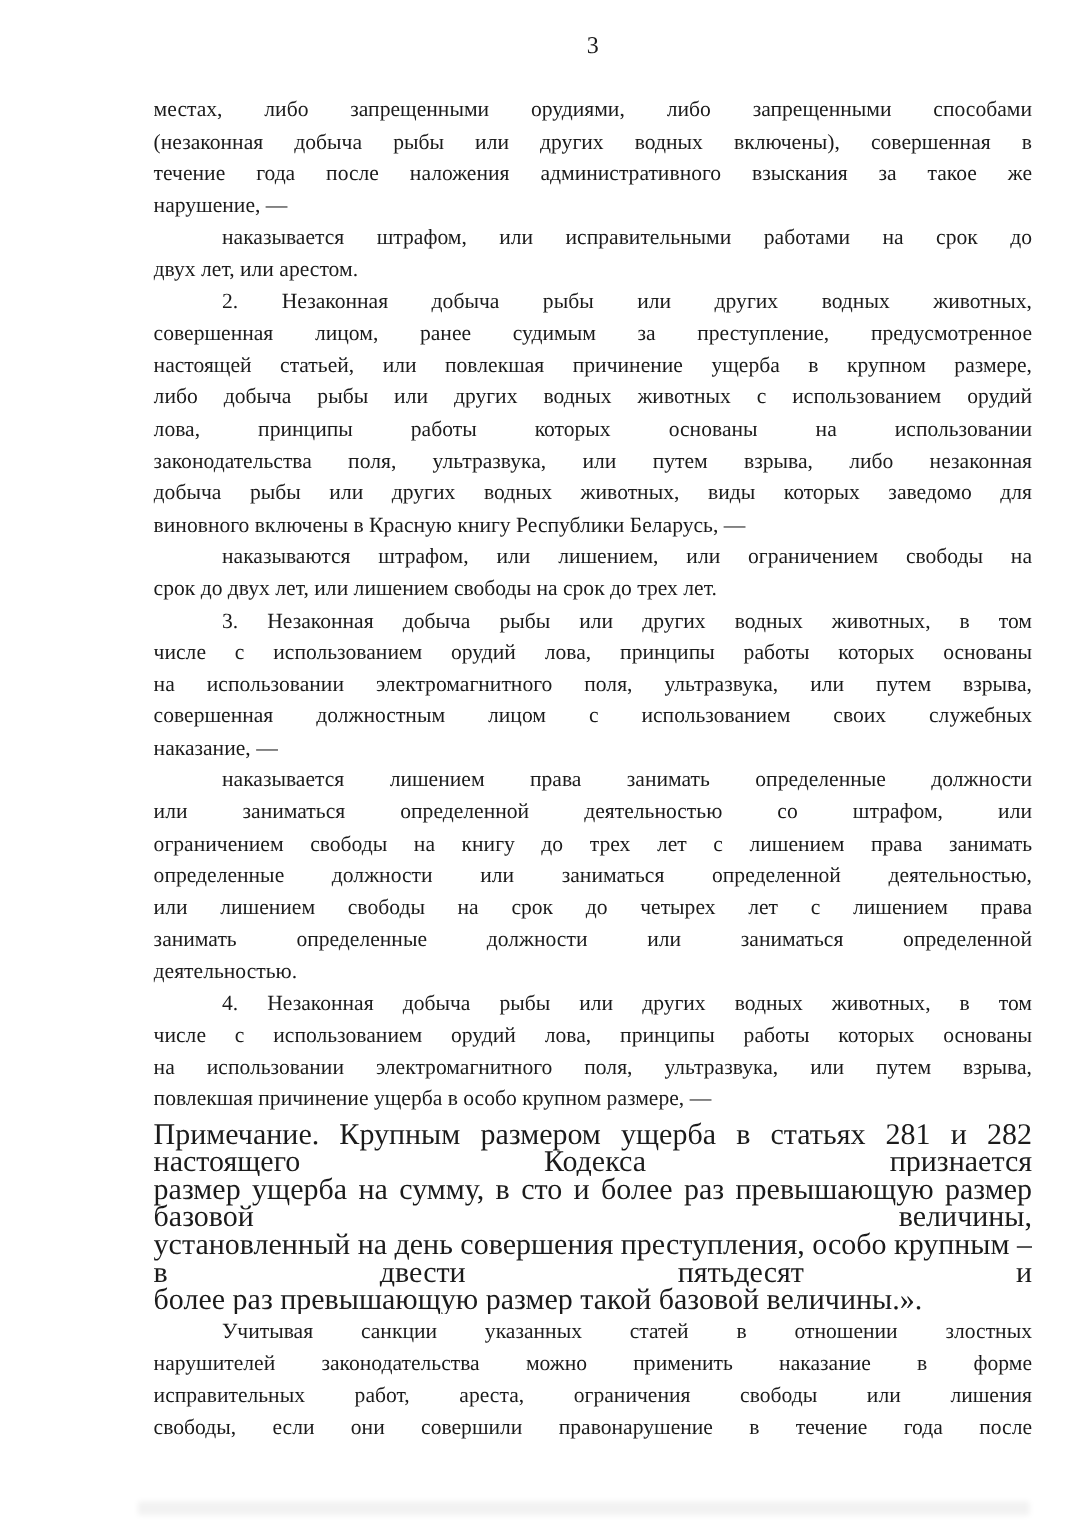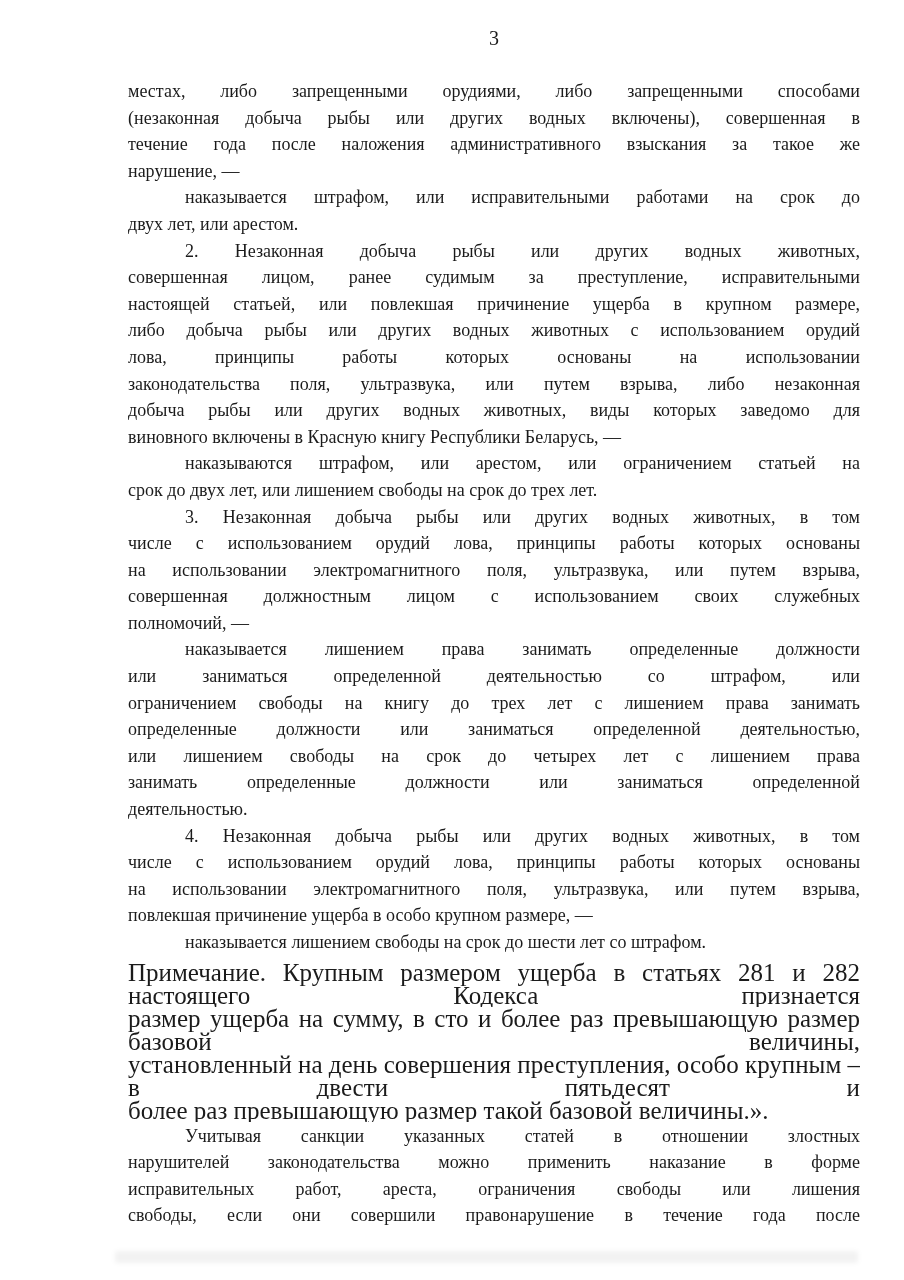--- a/index.html
+++ b/index.html
@@ -63,56 +63,53 @@
         <div class="line">(незаконная добыча рыбы или других водных включены), совершенная в</div>
         <div class="line">течение года после наложения административного взыскания за такое же</div>
         <div class="line last">нарушение, —</div>
       </div>
       <div class="para body">
         <div class="line indent">наказывается штрафом, или исправительными работами на срок до</div>
         <div class="line last">двух лет, или арестом.</div>
       </div>
       <div class="para body">
         <div class="line indent">2. Незаконная добыча рыбы или других водных животных,</div>
-        <div class="line">совершенная лицом, ранее судимым за преступление, исправительными</div>
+        <div class="line">совершенная лицом, ранее судимым за преступление, предусмотренное</div>
         <div class="line">настоящей статьей, или повлекшая причинение ущерба в крупном размере,</div>
         <div class="line">либо добыча рыбы или других водных животных с использованием орудий</div>
         <div class="line">лова, принципы работы которых основаны на использовании</div>
         <div class="line">законодательства поля, ультразвука, или путем взрыва, либо незаконная</div>
         <div class="line">добыча рыбы или других водных животных, виды которых заведомо для</div>
         <div class="line last">виновного включены в Красную книгу Республики Беларусь, —</div>
       </div>
       <div class="para body">
-        <div class="line indent">наказываются штрафом, или арестом, или ограничением статьей на</div>
+        <div class="line indent">наказываются штрафом, или лишением, или ограничением свободы на</div>
         <div class="line last">срок до двух лет, или лишением свободы на срок до трех лет.</div>
       </div>
       <div class="para body">
         <div class="line indent">3. Незаконная добыча рыбы или других водных животных, в том</div>
         <div class="line">числе с использованием орудий лова, принципы работы которых основаны</div>
         <div class="line">на использовании электромагнитного поля, ультразвука, или путем взрыва,</div>
         <div class="line">совершенная должностным лицом с использованием своих служебных</div>
-        <div class="line last">полномочий, —</div>
+        <div class="line last">наказание, —</div>
       </div>
       <div class="para body">
         <div class="line indent">наказывается лишением права занимать определенные должности</div>
         <div class="line">или заниматься определенной деятельностью со штрафом, или</div>
         <div class="line">ограничением свободы на книгу до трех лет с лишением права занимать</div>
         <div class="line">определенные должности или заниматься определенной деятельностью,</div>
         <div class="line">или лишением свободы на срок до четырех лет с лишением права</div>
         <div class="line">занимать определенные должности или заниматься определенной</div>
         <div class="line last">деятельностью.</div>
       </div>
       <div class="para body">
         <div class="line indent">4. Незаконная добыча рыбы или других водных животных, в том</div>
         <div class="line">числе с использованием орудий лова, принципы работы которых основаны</div>
         <div class="line">на использовании электромагнитного поля, ультразвука, или путем взрыва,</div>
         <div class="line last">повлекшая причинение ущерба в особо крупном размере, —</div>
-      </div>
-      <div class="para body">
-        <div class="line indent last">наказывается лишением свободы на срок до шести лет со штрафом.</div>
       </div>
       <div class="para note">
         <div class="line">Примечание. Крупным размером ущерба в статьях 281 и 282 настоящего Кодекса признается</div>
         <div class="line">размер ущерба на сумму, в сто и более раз превышающую размер базовой величины,</div>
         <div class="line">установленный на день совершения преступления, особо крупным – в двести пятьдесят и</div>
         <div class="line last">более раз превышающую размер такой базовой величины.».</div>
       </div>
       <div class="para body">
         <div class="line indent">Учитывая санкции указанных статей в отношении злостных</div>
         <div class="line">нарушителей законодательства можно применить наказание в форме</div>

